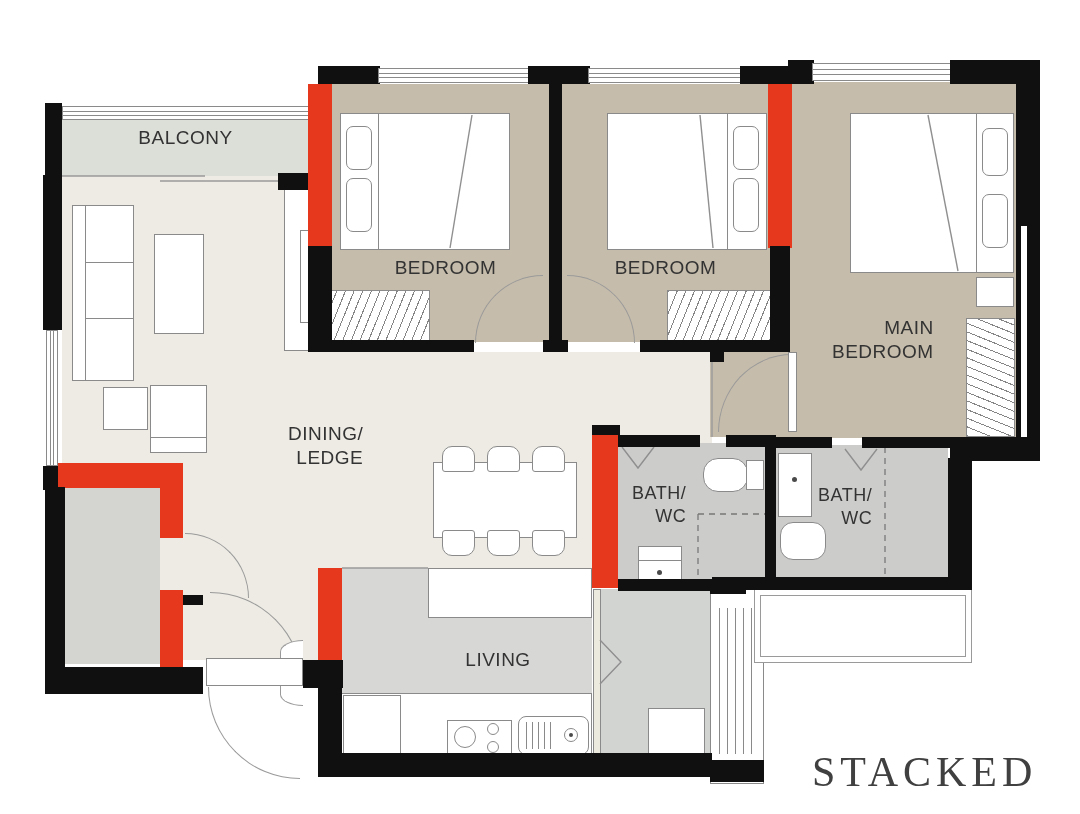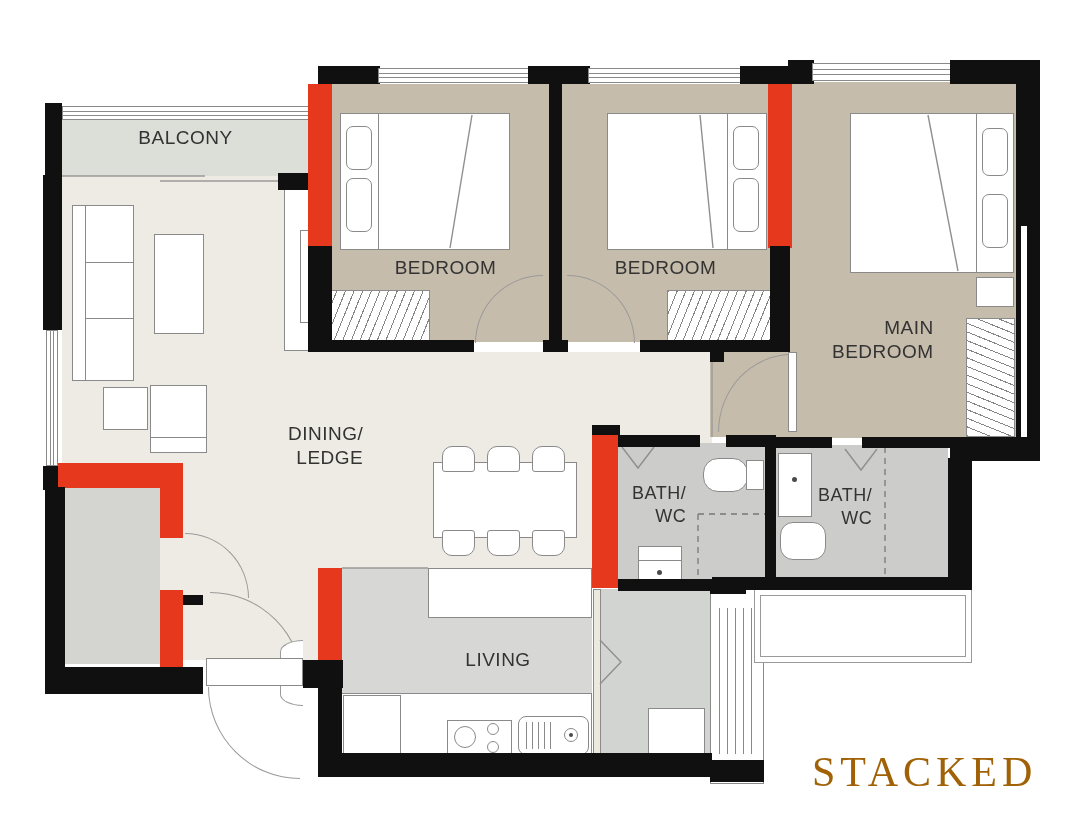--- a/index.html
+++ b/index.html
@@ -23,21 +23,21 @@
   .arc.bl{border-right:none;border-top:none;border-radius:0 0 0 100%;}
   .half{position:absolute;border:1.4px solid #9a9a9a;border-right:none;box-sizing:border-box;
         border-radius:66px 0 0 66px / 34px 0 0 34px;background:#fff;}
   .circle{position:absolute;border:1px solid #8a8a8a;border-radius:50%;background:#fff;box-sizing:border-box;}
   .dot{position:absolute;width:5px;height:5px;background:#4a4a4a;border-radius:50%;}
   .lbl{position:absolute;color:#333;font-weight:500;letter-spacing:.5px;line-height:1.28;font-size:19px;}
   .lbl.center{text-align:center;}
   .rack-lines{position:absolute;background-image:repeating-linear-gradient(90deg,#8a8a8a 0 1px,transparent 1px 8px);}
   .drain{position:absolute;background-image:repeating-linear-gradient(90deg,#8a8a8a 0 1px,transparent 1px 6px);}
   #logo{position:absolute;font-family:"Liberation Serif",serif;font-size:42px;letter-spacing:5px;
-        color:#a16207;font-weight:500;}
+        color:#404040;font-weight:500;}
   svg.overlay{position:absolute;left:0;top:0;z-index:4;pointer-events:none;}
   .z1{z-index:1;} .z2{z-index:2;} .z3{z-index:3;} .z5{z-index:5;} .z6{z-index:6;text-align:right;}
 </style>
 </head>
 <body>
 
 <div id="plan">
 
   <div class="fill z1" style="left:62px;top:115px;width:248px;height:61px;background:#dcdfd8;"></div>
   <div class="fill z1" style="left:62px;top:176px;width:268px;height:484px;background:#edebe4;"></div>

